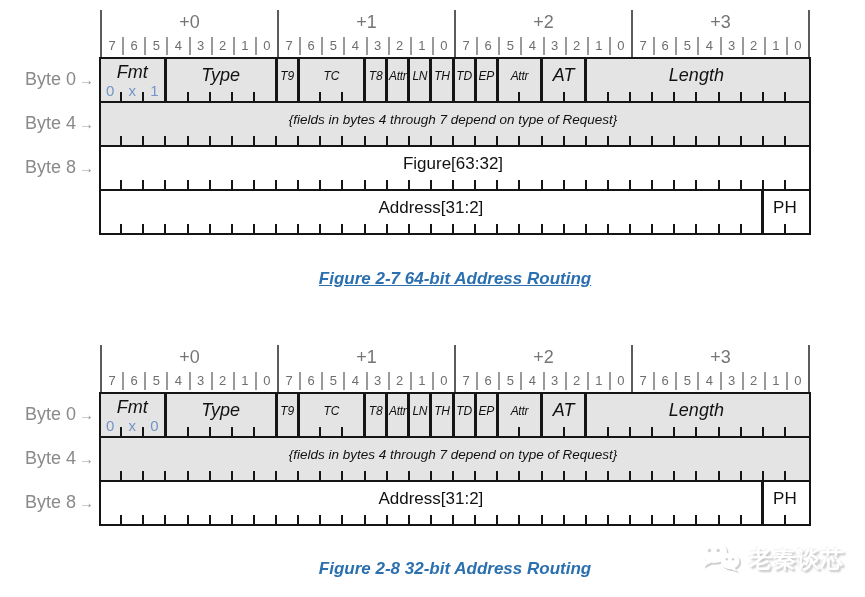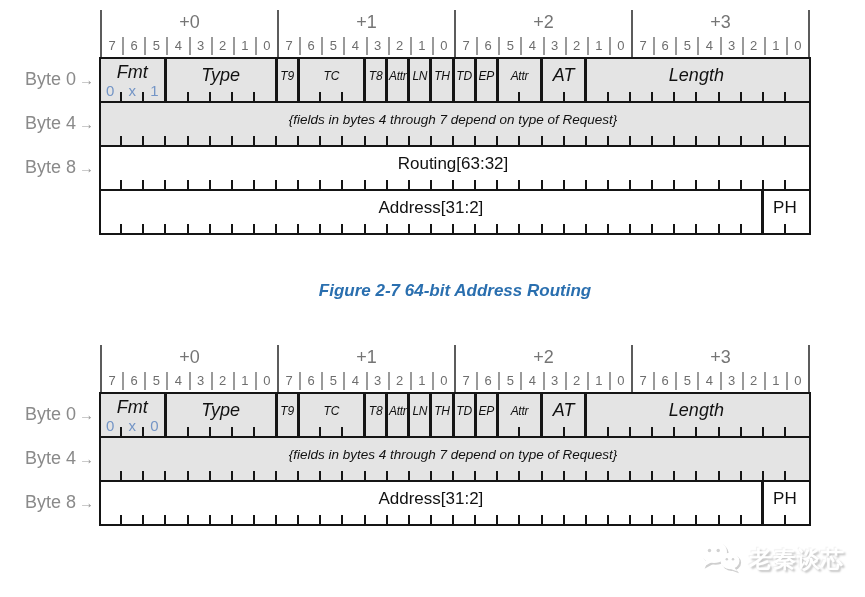--- a/index.html
+++ b/index.html
@@ -35,21 +35,21 @@
   .fmt-cell .f-big{position:absolute;top:3px;left:0;width:100%;text-align:center;}
   .fmt-char{position:absolute;bottom:1px;height:18px;line-height:18px;text-align:center;
             font-size:15px;color:#7495c6;}
 
   .byte-label{position:absolute;left:-99px;width:92px;text-align:right;font-size:18px;
               line-height:22px;color:#8a8a8a;white-space:nowrap;}
   .byte-label .arrow{color:#9a9a9a;font-size:15px;margin-left:3px;}
 
   .caption{position:absolute;left:101px;width:708px;text-align:center;font-style:italic;
            font-weight:600;font-size:17px;color:#2a6faf;}
-  #cap1{top:281px;}
+  #cap1{top:269px;text-decoration:underline;}
   #cap2{top:559px;}
 
   .watermark{position:absolute;left:700px;top:540px;display:flex;align-items:center;gap:7px;}
   .wm-text{font-size:23px;font-weight:bold;color:#ffffff;letter-spacing:1px;
            text-shadow:2px 2px 2px #c6c6c6, -1px -1px 1px #f0f0f0;}
 </style>
 </head>
 <body>
 
 <div class="stage">
@@ -232,21 +232,21 @@
         <div class="tick" style="left: 572.25px;"></div>
         <div class="tick" style="left: 594.375px;"></div>
         <div class="tick" style="left: 616.5px;"></div>
         <div class="tick" style="left: 638.625px;"></div>
         <div class="tick" style="left: 660.75px;"></div>
         <div class="tick" style="left: 682.875px;"></div>
       </div>
       <div class="byte-label" style="top: 102px;"><span>Byte 4</span><span class="arrow">→</span></div>
       <div class="byte-row" style="top: 135px;">
         <div class="cell" style="left: -2px; width: 708px;">
-          <span class="f-label f-plain">Routing[63:32]</span>
+          <span class="f-label f-plain">Figure[63:32]</span>
         </div>
         <div class="tick" style="left: 19.125px;"></div>
         <div class="tick" style="left: 41.25px;"></div>
         <div class="tick" style="left: 63.375px;"></div>
         <div class="tick" style="left: 85.5px;"></div>
         <div class="tick" style="left: 107.625px;"></div>
         <div class="tick" style="left: 129.75px;"></div>
         <div class="tick" style="left: 151.875px;"></div>
         <div class="tick" style="left: 174px;"></div>
         <div class="tick" style="left: 196.125px;"></div>
@@ -533,20 +533,21 @@
         <div class="tick" style="left: 616.5px;"></div>
         <div class="tick" style="left: 638.625px;"></div>
         <div class="field-sep" style="left: 660.25px;"></div>
         <div class="cell" style="left: 661.75px; width: 44.25px;">
           <span class="f-label f-plain">PH</span>
         </div>
         <div class="tick" style="left: 682.875px;"></div>
       </div>
       <div class="byte-label" style="top: 146px;"><span>Byte 8</span><span class="arrow">→</span></div>
     </div>
+  <div class="caption" id="cap2">Figure 2-8 32-bit Address Routing</div>
 
   <div class="watermark">
     <span>
       <svg width="42" height="34" viewBox="0 0 42 34">
         <g fill="#cfcfcf" transform="translate(1.6,1.8)">
           <ellipse cx="14" cy="12" rx="13" ry="11"></ellipse>
           <path d="M6 20 L3 27 L12 22 Z"></path>
           <ellipse cx="30" cy="21" rx="9.5" ry="8.2"></ellipse>
           <path d="M34 27 L37.5 31.5 L30.5 29 Z"></path>
         </g>

